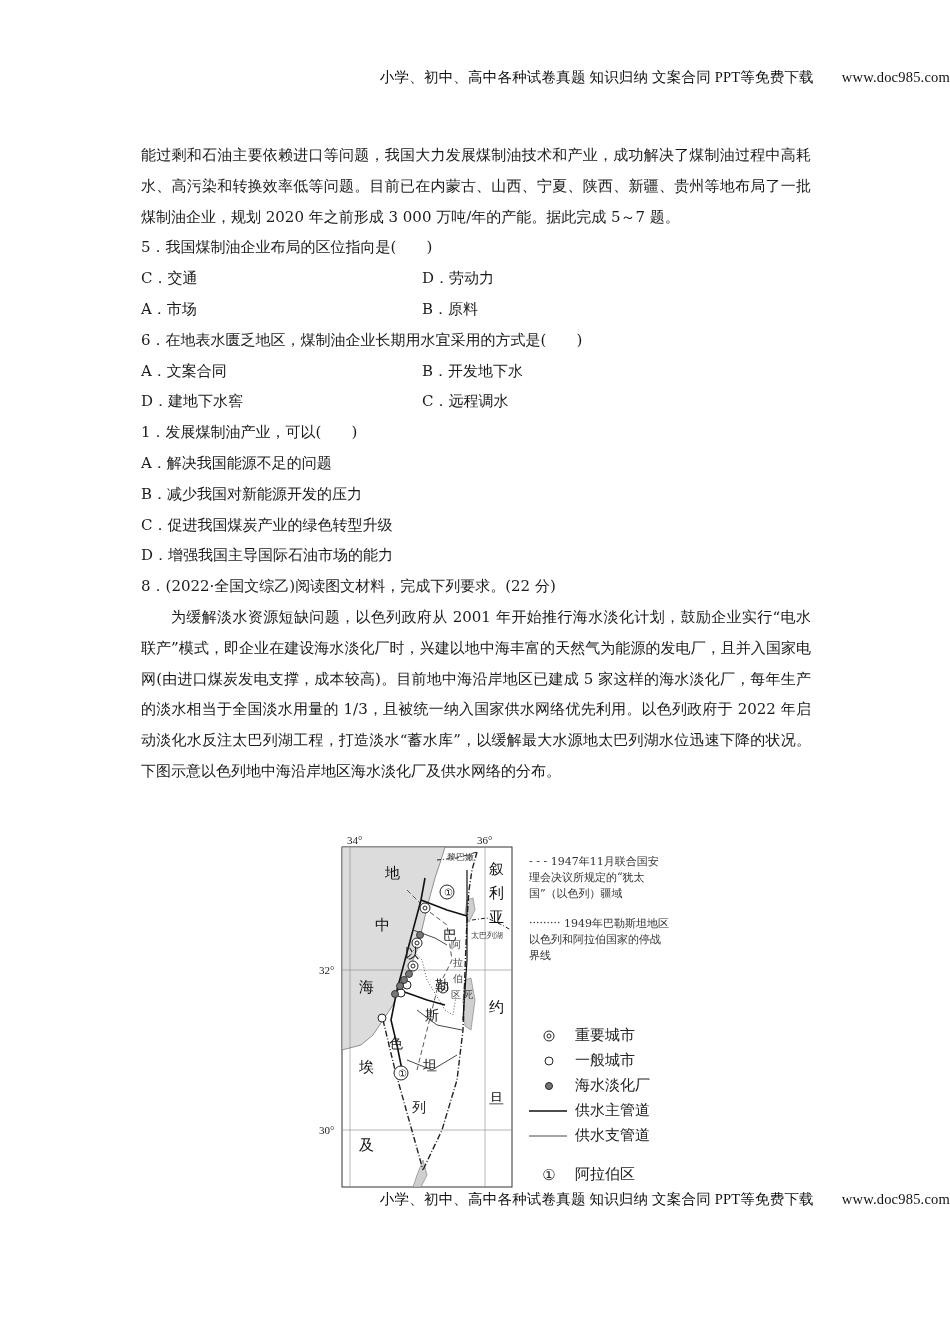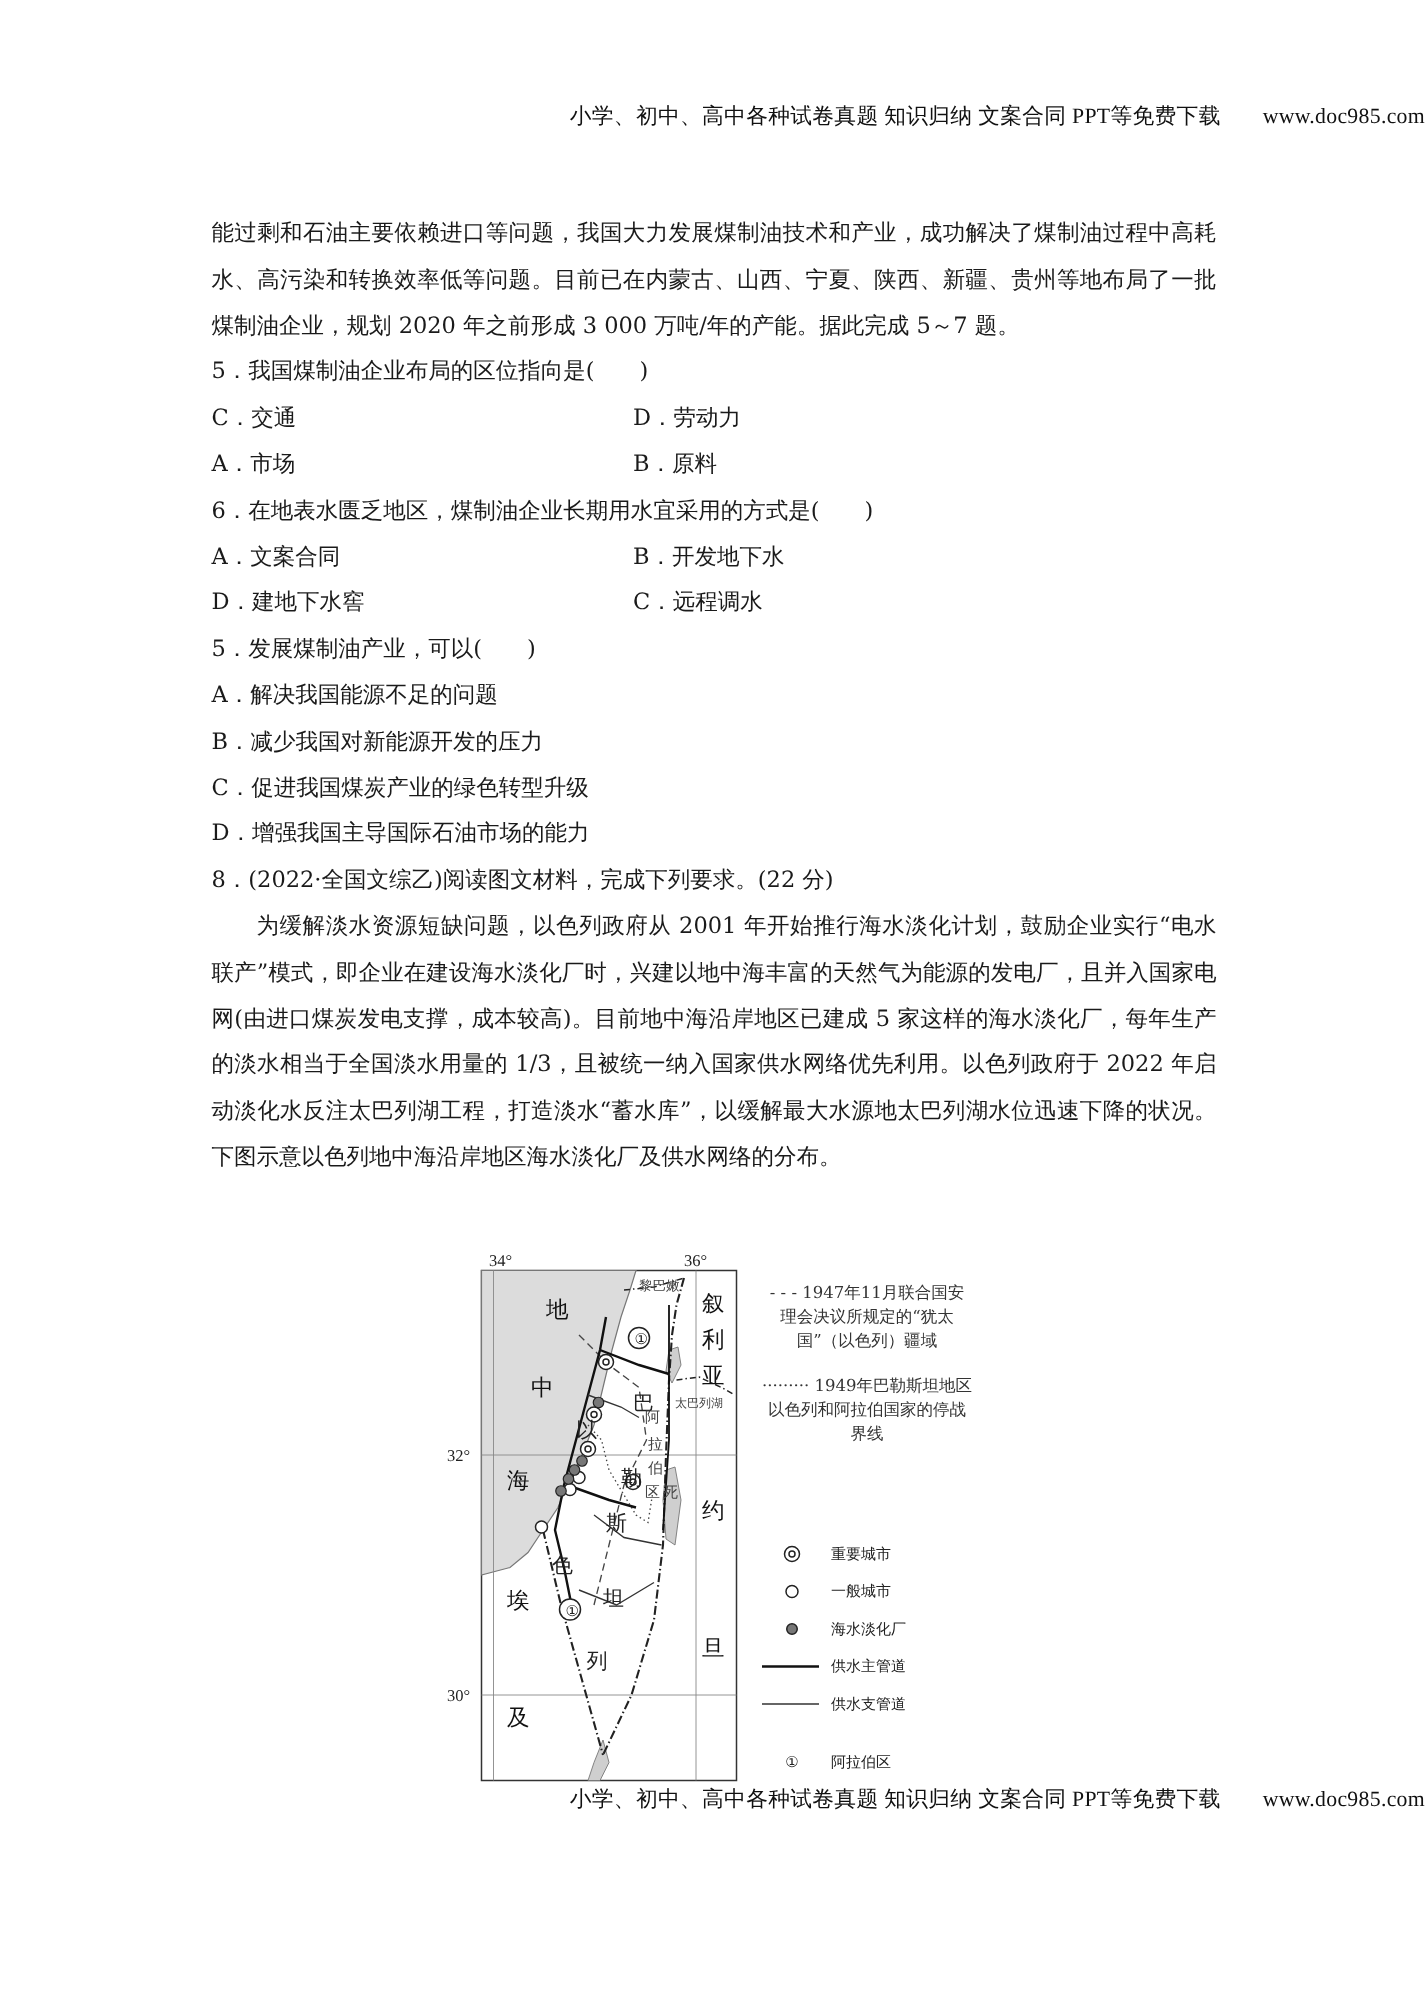--- a/index.html
+++ b/index.html
@@ -18,25 +18,25 @@
   .header .site, .footer .site { margin-left: 28px; }
   .content {
     position: absolute; left: 141px; top: 140px; width: 670px;
     font-size: 15px; line-height: 30.8px;
   }
   .p { margin: 0; text-align: justify; text-align-last: left; }
   .indent { text-indent: 30px; }
   .row { display: flex; height: 30.8px; }
   .row .opt { width: 281px; white-space: nowrap; }
   .q { white-space: nowrap; }
-  .figure { position: absolute; left: 296px; top: 830px; width: 360px; height: 360px; text-align: center; }
+  .figure { position: absolute; left: 317px; top: 830px; width: 360px; height: 360px; }
   .map { position: absolute; left: 0; top: 0; }
   .legend-top { position: absolute; left: 212px; top: 24px; width: 140px; font-size: 11px; line-height: 16px; color: #333; }
   .legend-top .item { margin-bottom: 14px; }
-  .legend { position: absolute; left: 212px; top: 193px; width: 140px; font-size: 10px; color: #222; }
+  .legend { position: absolute; left: 212px; top: 193px; width: 140px; font-size: 15px; color: #222; }
   .legend .li { height: 25px; display: flex; align-items: center; }
   .legend .sym { width: 40px; display: inline-flex; justify-content: center; align-items: center; }
   .legend .sym.line { justify-content: flex-start; }
   .legend .txt { margin-left: 6px; }
   .legend .gap { height: 14px; }
 </style>
 </head>
 <body>
 
 <div class="header">
@@ -64,21 +64,21 @@
       <span class="opt">A．文案合同</span>
       <span class="opt">B．开发地下水</span>
     </div>
     <div class="row">
       <span class="opt">D．建地下水窖</span>
       <span class="opt">C．远程调水</span>
     </div>
   </div>
 
   <div>
-    <div class="q">5．发展煤制油产业，可以(　　)</div>
+    <div class="q">1．发展煤制油产业，可以(　　)</div>
     <div class="q">A．解决我国能源不足的问题</div>
     <div class="q">B．减少我国对新能源开发的压力</div>
     <div class="q">C．促进我国煤炭产业的绿色转型升级</div>
     <div class="q">D．增强我国主导国际石油市场的能力</div>
   </div>
 
   <div>
     <div class="q">8．(2022·全国文综乙)阅读图文材料，完成下列要求。(22 分)</div>
     <p class="p indent">为缓解淡水资源短缺问题，以色列政府从 2001 年开始推行海水淡化计划，鼓励企业实行“电水联产”模式，即企业在建设海水淡化厂时，兴建以地中海丰富的天然气为能源的发电厂，且并入国家电网(由进口煤炭发电支撑，成本较高)。目前地中海沿岸地区已建成 5 家这样的海水淡化厂，每年生产的淡水相当于全国淡水用量的 1/3，且被统一纳入国家供水网络优先利用。以色列政府于 2022 年启动淡化水反注太巴列湖工程，打造淡水“蓄水库”，以缓解最大水源地太巴列湖水位迅速下降的状况。下图示意以色列地中海沿岸地区海水淡化厂及供水网络的分布。</p>
   </div>

